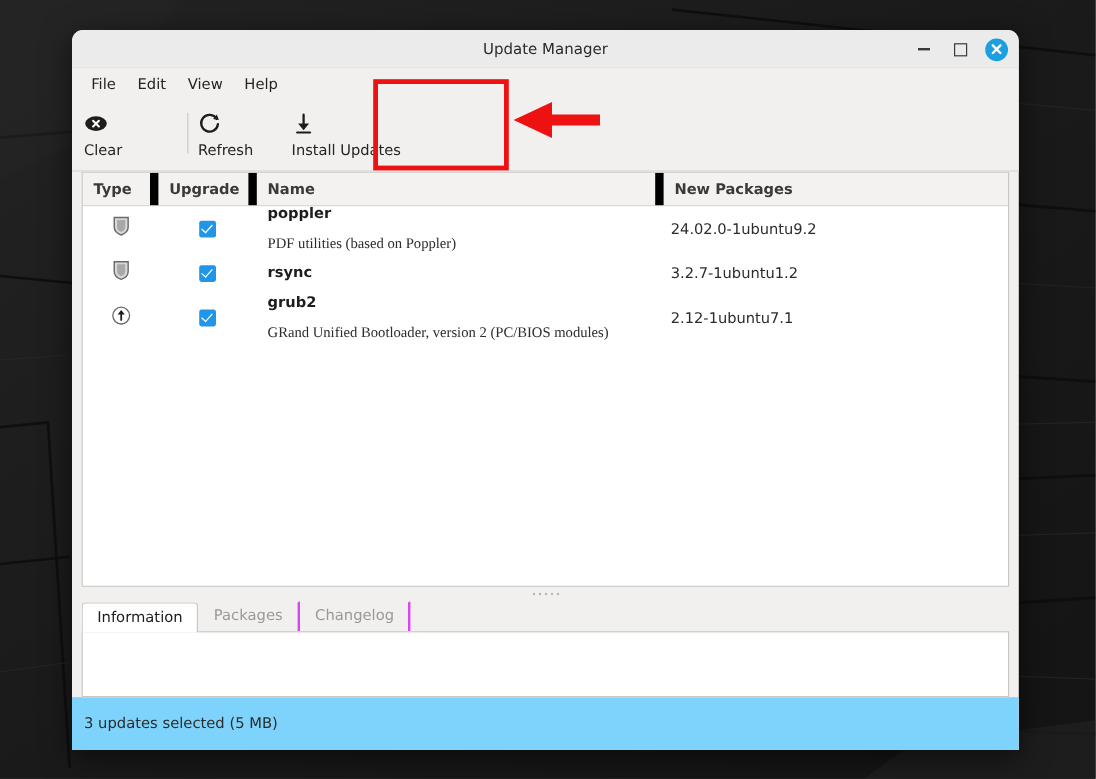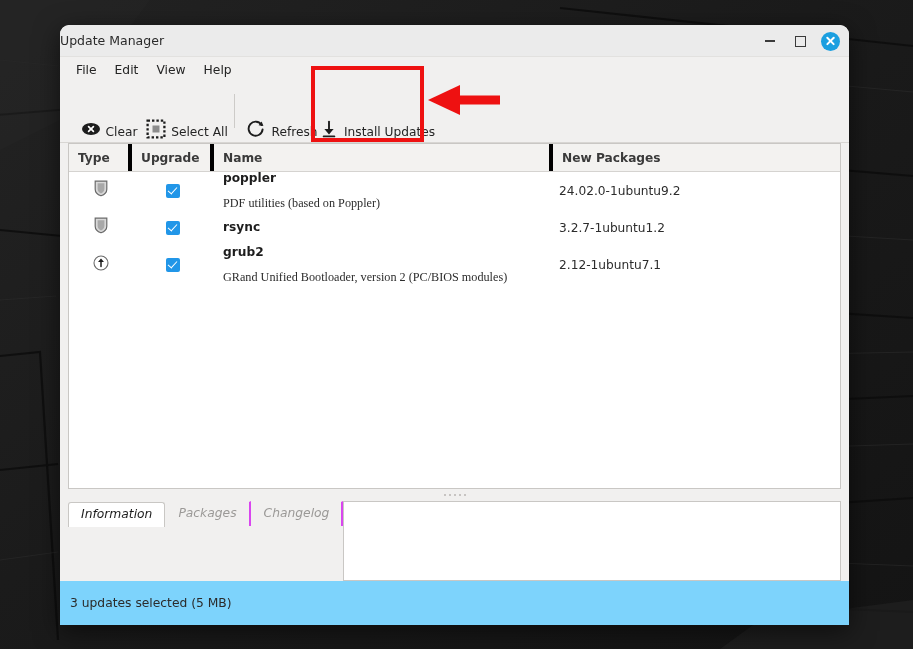--- a/index.html
+++ b/index.html
@@ -46,20 +46,21 @@
     background: #ebebeb;
     border-radius: 9px 9px 0 0;
     position: relative;
     flex: 0 0 32px;
     border-bottom: 1px solid #e2e1df;
   }
   #window-title {
     position: absolute;
     left: 0; right: 0; top: 0;
     line-height: 32px;
+    text-align: center;
     font-size: 12.5px;
     color: #2b2b2b;
   }
   .wbtns {
     position: absolute;
     right: 9px;
     top: 0;
     height: 32px;
     display: flex;
     align-items: center;
@@ -125,22 +126,22 @@
     align-items: flex-start;
     padding-left: 10px;
     padding-top: 2px;
     position: relative;
     border-bottom: 1px solid #d8d6d3;
   }
   .tbtn {
     width: 78px;
     height: 54px;
     display: flex;
-    flex-direction: row;
-    align-items: flex-end;
+    flex-direction: column;
+    align-items: flex-start;
     justify-content: center;
     gap: 5px;
     cursor: pointer;
     border-radius: 4px;
   }
   .tbtn-wide { width: 112px; }
   .tbtn .ticon { height: 20px; display: flex; align-items: center; justify-content: center; }
   .tbtn .tlabel { font-size: 12.2px; color: #242424; white-space: nowrap; }
   .tsep {
     width: 1px;
@@ -166,21 +167,21 @@
     border-bottom: 1px solid #d5d3d0;
     flex: 0 0 28px;
   }
   .th {
     font-size: 12.2px;
     font-weight: bold;
     color: #3a3a3a;
     display: flex;
     align-items: center;
     padding-left: 9px;
-    border-right: 4px solid #000000;
+    border-right: 7px solid #000000;
     cursor: pointer;
     user-select: none;
   }
   .th:last-child { border-right: none; }
   .col-type    { width: 63px; }
   .col-upgrade { width: 82px; }
   .col-name    { width: 339px; }
   .col-version { flex: 1; }
 
   #tbody { flex: 1; overflow: hidden; background: #fff; }
@@ -227,21 +228,21 @@
     background: #b8b6b3;
     border-radius: 50%;
     display: block;
   }
 
   
   #tabs-area {
     margin: 0 8px;
     flex: 0 0 80px;
     display: flex;
-    font-style: italic;
+    flex-direction: column;
   }
   #tabstrip {
     display: flex;
     align-items: flex-end;
     height: 25px;
     flex: 0 0 25px;
   }
   .tab {
     font-size: 12.3px;
     padding: 4px 12px 5px 12px;
@@ -369,29 +370,20 @@
           <ellipse cx="10" cy="10" rx="9" ry="6.1" fill="#1d1d1d"></ellipse>
           <g stroke="#ffffff" stroke-width="1.7" stroke-linecap="round">
             <line x1="7.6" y1="7.6" x2="12.4" y2="12.4"></line>
             <line x1="12.4" y1="7.6" x2="7.6" y2="12.4"></line>
           </g>
         </svg>
       </span>
       <span class="tlabel">Clear</span>
     </div>
 
-    <div class="tbtn">
-      <span class="ticon">
-        <svg width="20" height="20" viewBox="0 0 20 20">
-          <rect x="1.6" y="1.6" width="16.8" height="16.8" fill="none" stroke="#1d1d1d" stroke-width="2.3" stroke-dasharray="2.4 2.0"></rect>
-          <rect x="6.5" y="6.5" width="7" height="7" fill="#8c8c8c"></rect>
-        </svg>
-      </span>
-      <span class="tlabel">Select All</span>
-    </div>
 
     <div class="tsep"></div>
 
     <div class="tbtn">
       <span class="ticon">
         <svg width="20" height="20" viewBox="0 0 20 20">
           <path d="M 15.6 6.0 A 7 7 0 1 0 16.6 10.4" fill="none" stroke="#1d1d1d" stroke-width="1.9" stroke-linecap="round"></path>
           <polygon points="15.7,2.4 17.4,7.0 12.6,6.2" fill="#1d1d1d"></polygon>
         </svg>
       </span>

